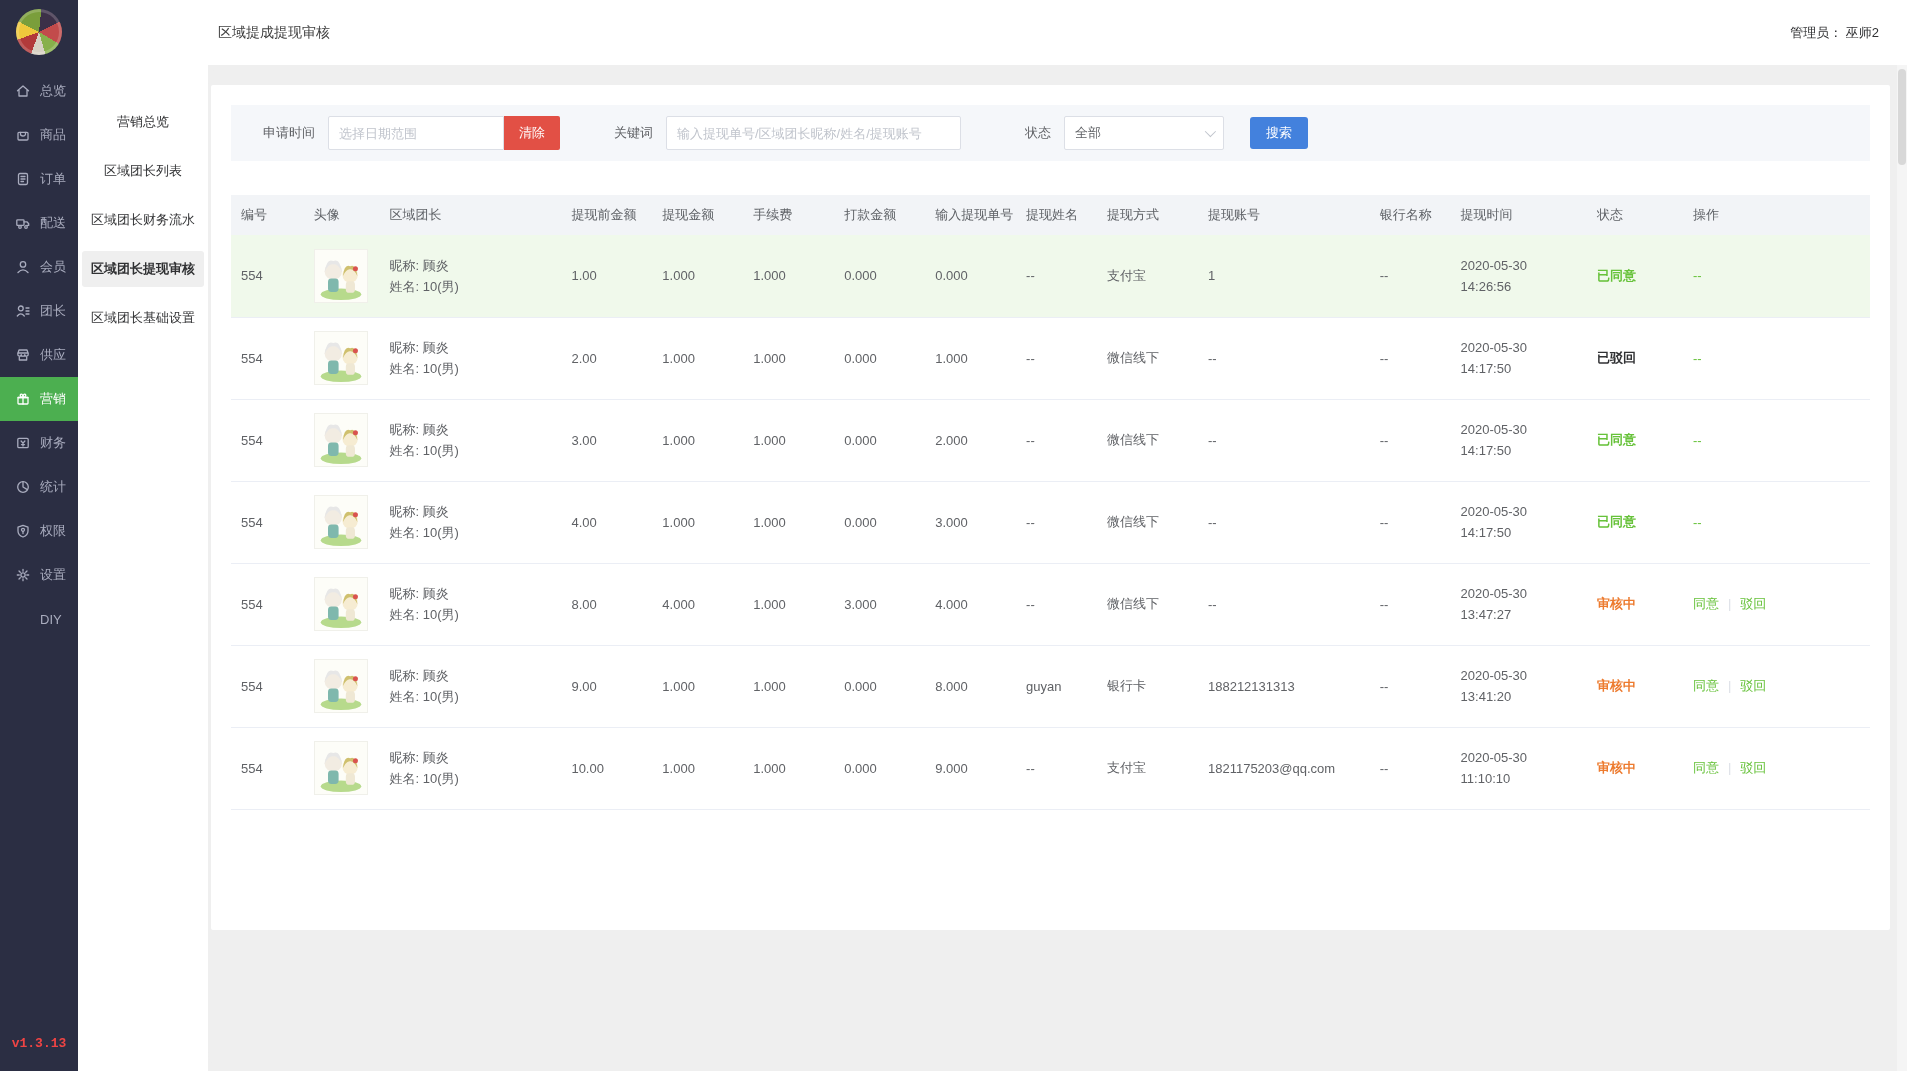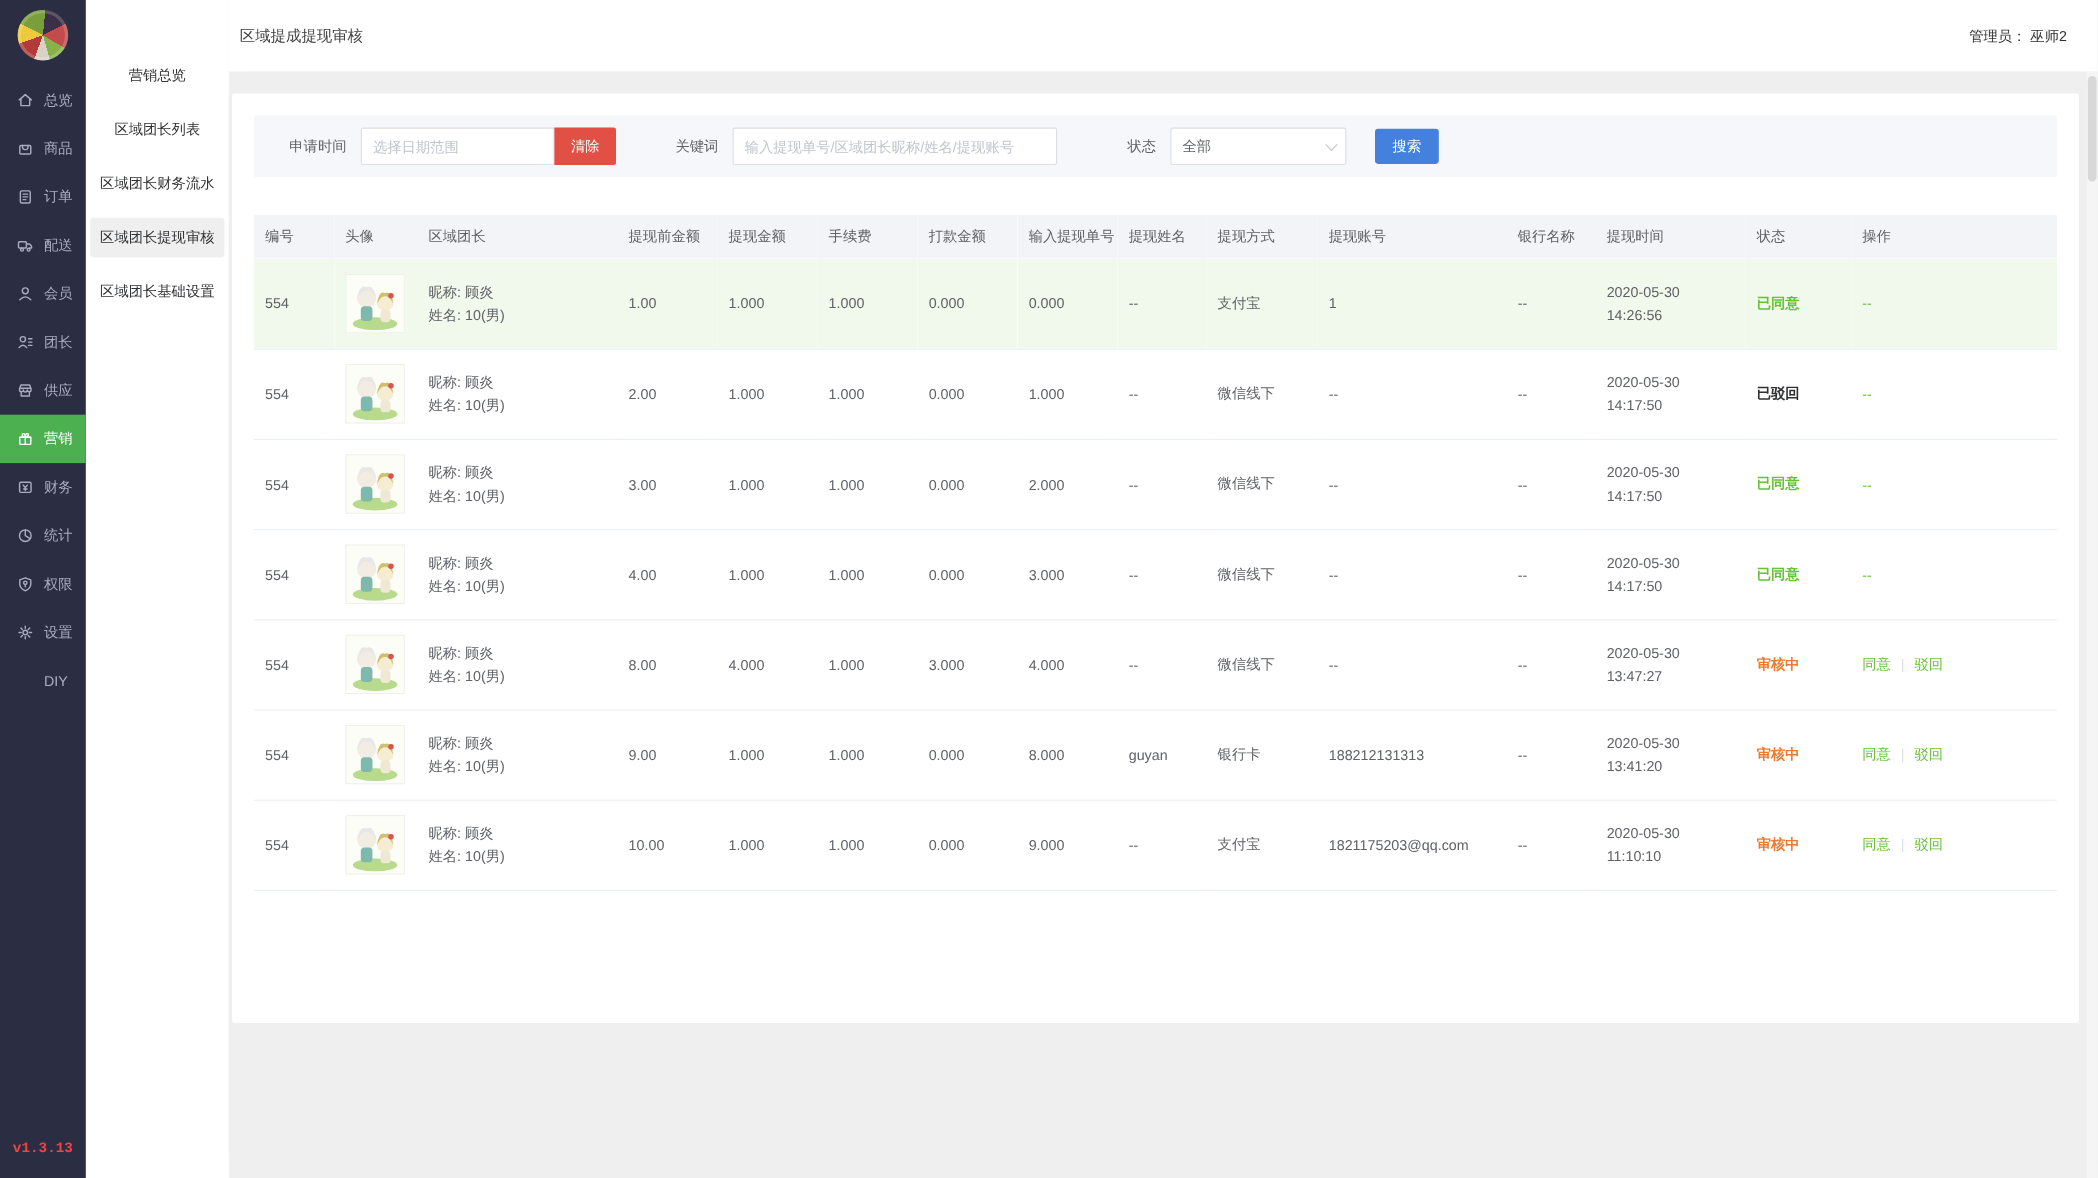--- a/index.html
+++ b/index.html
@@ -15,25 +15,25 @@
   .side-item { height:44px; display:flex; align-items:center; padding-left:15px;
     color:#a9acbe; font-size:13px; cursor:pointer; }
   .side-item .s-icon { width:16px; height:16px; margin-right:9px; display:inline-flex; }
   .side-item svg { width:16px; height:16px; stroke:currentColor; fill:none;
     stroke-width:1.3; stroke-linecap:round; stroke-linejoin:round; }
   .side-item.active { background:var(--accent-green); color:#fff; }
   .version { position:absolute; bottom:20px; width:100%; text-align:center;
     color:#ef4444; font-size:13px; font-weight:bold;font-family:Liberation Mono, monospace; }
 
   
-  .submenu { width:130px; flex-shrink:0; background:#fff; padding-top:51px;
+  .submenu { width:130px; flex-shrink:0; background:#fff; padding-top:104px;
     display:flex; flex-direction:column; align-items:center; }
   .submenu-item { font-size:13px; color:#303133; padding:9px 9px; margin-bottom:13px;
     border-radius:3px; cursor:pointer; white-space:nowrap; }
-  .submenu-item.active { background:#efefef; }
+  .submenu-item.active { background:#efefef;font-weight:bold; }
 
   
   .main { flex:1; display:flex; flex-direction:column; min-width:0; }
   .topbar { height:65px; background:#fff; display:flex; align-items:center;
     justify-content:space-between; padding:0 28px 0 10px; }
   .topbar-title { font-size:14px; color:#404040; }
   .admin { font-size:13px; color:#303133; }
   .content { flex:1; background:#efefef; padding:20px 17px 0 3px;
     display:flex; flex-direction:column; overflow:hidden;border-radius:19px; }
   .card { background:#fff; height:845px; border-radius:2px; padding:20px; }

